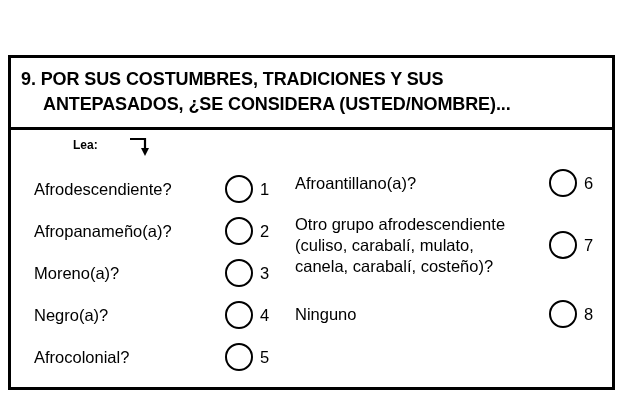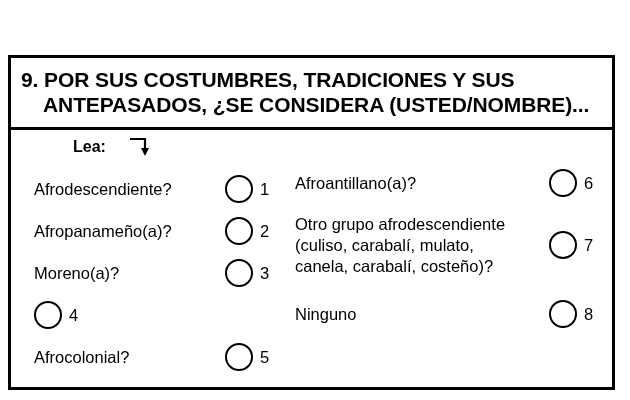--- a/index.html
+++ b/index.html
@@ -26,41 +26,41 @@
     background: #ffffff;
   }
 
   .question-header {
     border-bottom: 3px solid #000000;
     padding: 9px 10px 10px 10px;
     box-sizing: border-box;
   }
   .question-line {
     font-weight: bold;
-    font-size: 21px;
+    font-size: 18px;
     line-height: 25px;
     letter-spacing: -0.1px;
     white-space: nowrap;
   }
   .question-line.indent {
     padding-left: 22px;
   }
 
   .body-area {
     position: relative;
     padding: 0;
     height: 250px;
   }
 
   .lea-wrap {
     position: absolute;
     left: 62px;
     top: 8px;
     font-weight: bold;
-    font-size: 16px;
+    font-size: 12px;
   }
   .lea-arrow {
     position: absolute;
     left: 117px;
     top: 6px;
     width: 22px;
     height: 22px;
   }
 
   .col-left {
@@ -158,20 +158,23 @@
 
       <div class="opt-row">
         <span class="opt-label">
             <span class="lbl-line">Moreno(a)?</span>
           </span>
         <span class="bubble"></span>
         <span class="opt-num">3</span>
       </div>
 
       <div class="opt-row">
+        <span class="opt-label">
+            <span class="lbl-line">Negro(a)?</span>
+          </span>
         <span class="bubble"></span>
         <span class="opt-num">4</span>
       </div>
 
       <div class="opt-row">
         <span class="opt-label">
             <span class="lbl-line">Afrocolonial?</span>
           </span>
         <span class="bubble"></span>
         <span class="opt-num">5</span>

